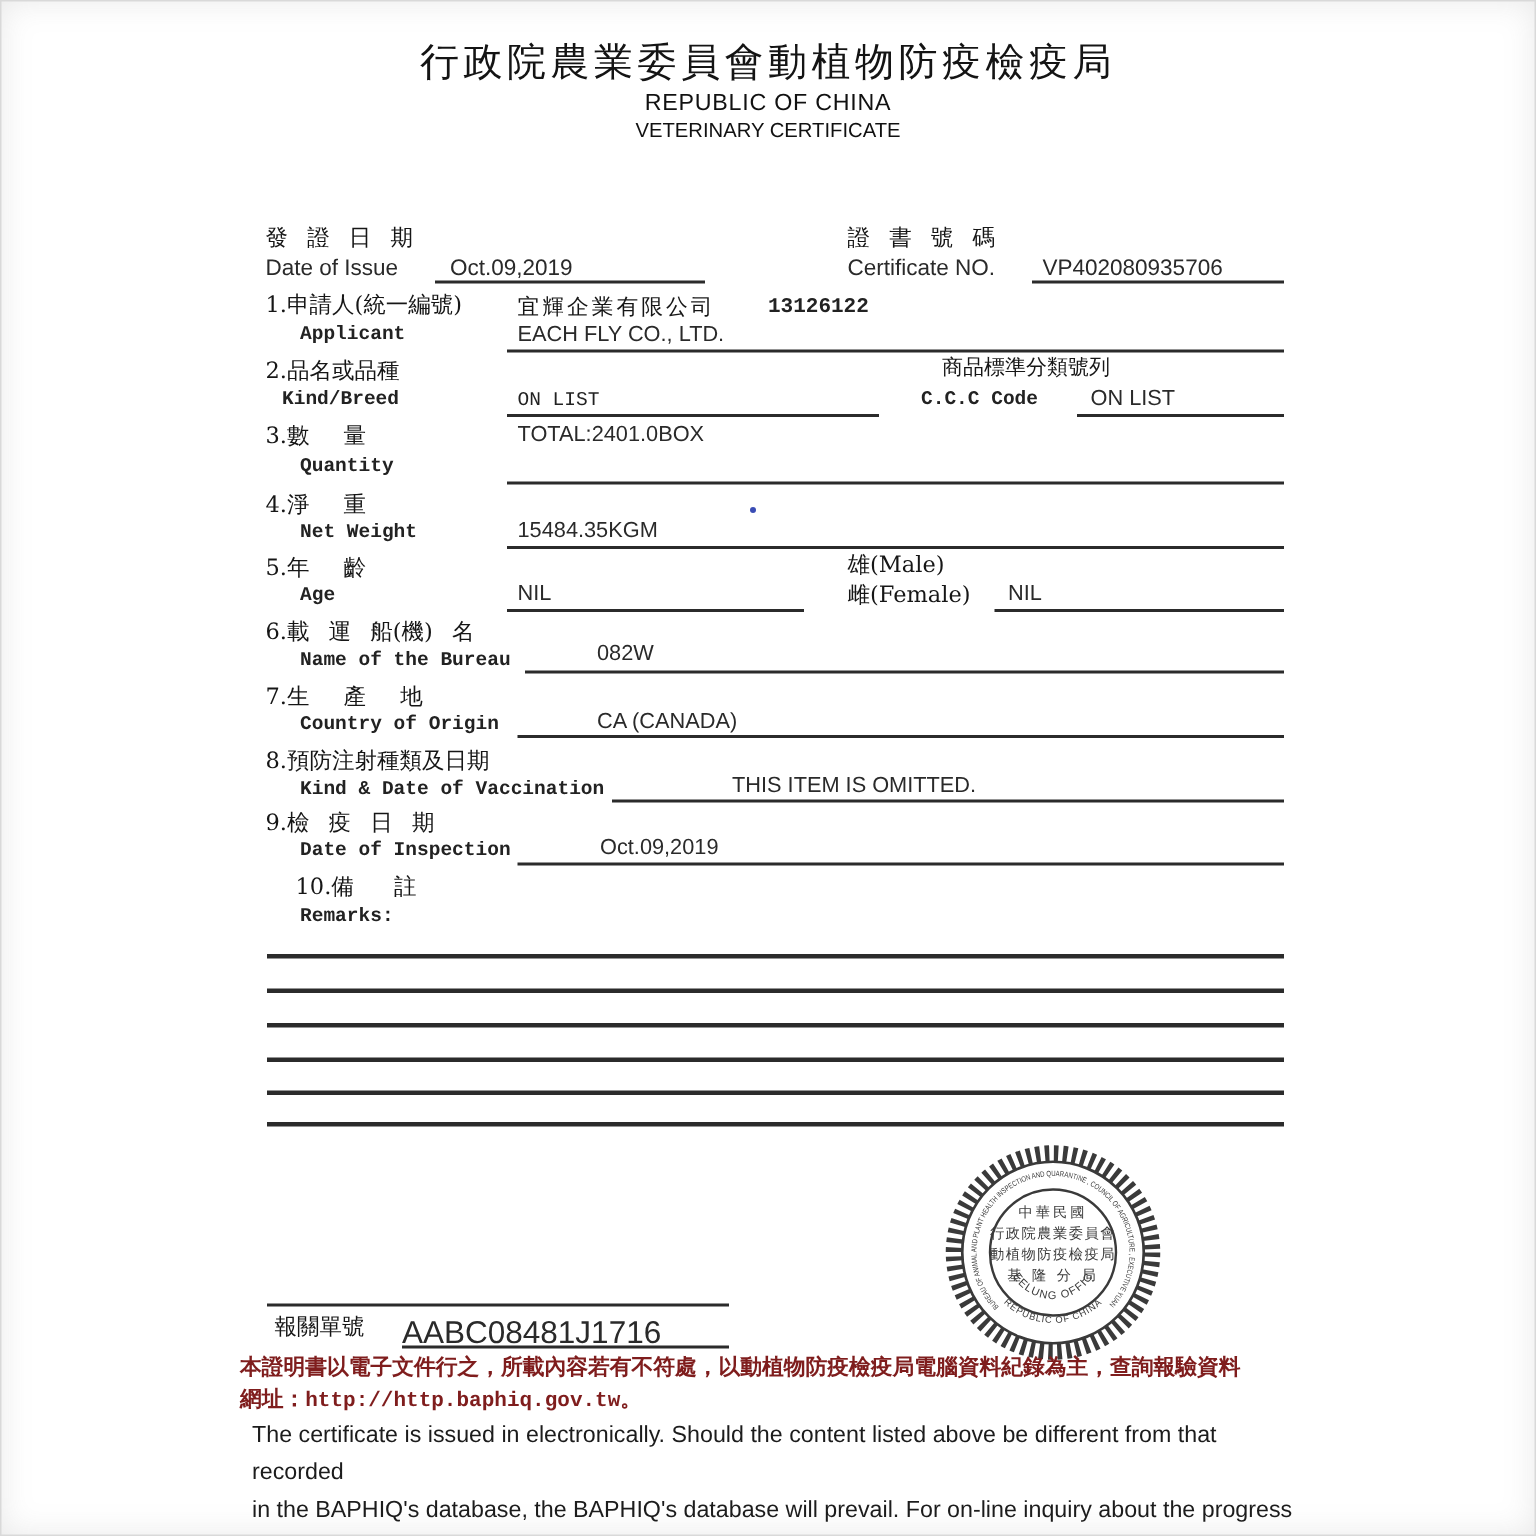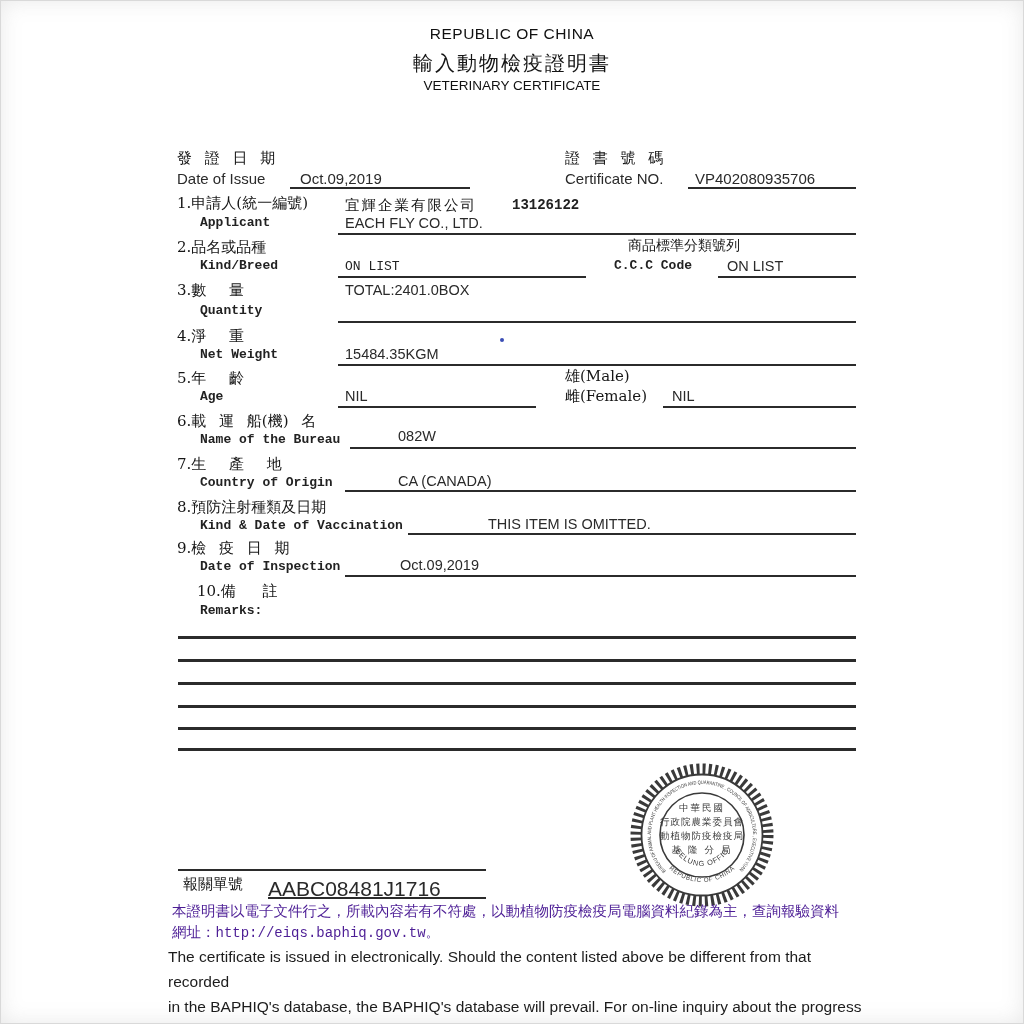--- a/index.html
+++ b/index.html
@@ -21,35 +21,35 @@
   .rule.thick{height:2.5px;}
   .hdr{position:absolute;left:0;top:24px;width:100%;text-align:center;}
   .hdr-zh{font-family:"DejaVu Serif","Liberation Serif",serif;font-size:26px;letter-spacing:3px;color:#141414;}
   .hdr-en1{font-size:17px;margin-top:7px;color:#111;}
   .hdr-en2{font-size:15.5px;margin-top:1px;color:#111;}
   .hdr-en3{font-size:15.5px;margin-top:1px;letter-spacing:.5px;color:#111;}
   .hdr-zh2{font-family:"DejaVu Serif","Liberation Serif",serif;font-size:20px;letter-spacing:2px;margin-top:7px;color:#141414;}
   .hdr-en4{font-size:13.5px;margin-top:1px;color:#111;}
   .seal{position:absolute;left:627px;top:760px;width:150px;height:150px;opacity:.93;}
   .speck{position:absolute;width:4px;height:4px;border-radius:50%;background:#3a4db5;}
-  .footer-zh{position:absolute;left:172px;width:690px;
-    font-family:"DejaVu Serif","Liberation Serif",serif;font-weight:400;
-    font-size:14.5px;color:#4c1d95;white-space:nowrap;}
+  .footer-zh{position:absolute;left:160px;width:690px;
+    font-family:"DejaVu Serif","Liberation Serif",serif;font-weight:700;
+    font-size:14.5px;color:#7f1d1d;white-space:nowrap;}
   .footer-en{position:absolute;left:168px;top:944px;width:700px;
     font-size:15.5px;line-height:25px;color:#1c1c1c;}
   .url-mono{font-family:"Liberation Mono","DejaVu Sans Mono",monospace;font-size:14px;}
 </style>
 </head>
 <body>
 
 <div class="page">
 
   <div class="hdr">
+    <div class="hdr-zh">行政院農業委員會動植物防疫檢疫局</div>
     <div class="hdr-en3">REPUBLIC OF CHINA</div>
-    <div class="hdr-zh2">輸入動物檢疫證明書</div>
     <div class="hdr-en4">VETERINARY CERTIFICATE</div>
   </div>
 
   <span class="t zh zh15 sp8" style="left:177px;top:150px">發 證 日 期</span>
   <span class="t val" style="left:177px;top:170px;font-size:15px">Date of Issue</span>
   <span class="t val" style="left:300px;top:170px;font-size:15px">Oct.09,2019</span>
   <div class="rule" style="left:290px;top:187px;width:180px"></div>
 
   <span class="t zh zh15 sp8" style="left:565px;top:150px">證 書 號 碼</span>
   <span class="t val" style="left:565px;top:170px;font-size:15px">Certificate NO.</span>
@@ -58,21 +58,21 @@
 
   <span class="t zh zh15" style="left:177px;top:195px">1.申請人(統一編號)</span>
   <span class="t zh" style="left:345px;top:197px;font-size:14.5px;font-weight:400;letter-spacing:2px">宜輝企業有限公司</span>
   <span class="t mono" style="left:512px;top:197px;font-size:14px">13126122</span>
   <span class="t mono" style="left:200px;top:216px">Applicant</span>
   <span class="t val" style="left:345px;top:215px">EACH FLY CO., LTD.</span>
   <div class="rule" style="left:338px;top:233px;width:518px"></div>
 
   <span class="t zh zh15" style="left:177px;top:239px">2.品名或品種</span>
   <span class="t zh" style="left:628px;top:237px;font-size:14px">商品標準分類號列</span>
-  <span class="t mono" style="left:200px;top:259px">Kind/Breed</span>
+  <span class="t mono" style="left:188px;top:259px">Kind/Breed</span>
   <span class="t mono" style="left:345px;top:260px;font-weight:400">ON LIST</span>
   <div class="rule" style="left:338px;top:276px;width:248px"></div>
   <span class="t mono" style="left:614px;top:259px">C.C.C Code</span>
   <span class="t val" style="left:727px;top:258px">ON LIST</span>
   <div class="rule" style="left:718px;top:276px;width:138px"></div>
 
   <span class="t zh zh15 sp18" style="left:177px;top:282px">3.數 量</span>
   <span class="t val" style="left:345px;top:282px">TOTAL:2401.0BOX</span>
   <span class="t mono" style="left:200px;top:304px">Quantity</span>
   <div class="rule" style="left:338px;top:321px;width:518px"></div>
@@ -146,21 +146,21 @@
     </text>
   </svg>
 
   <div class="rule" style="left:178px;top:869px;width:308px"></div>
   <span class="t zh zh15" style="left:183px;top:876px">報關單號</span>
   <span class="t val" style="left:268px;top:877px;font-size:21px">AABC08481J1716</span>
   <div class="rule" style="left:268px;top:897px;width:218px"></div>
 
   <div class="footer-zh" style="top:902px">本證明書以電子文件行之，所載內容若有不符處，以動植物防疫檢疫局電腦資料紀錄為主，查詢報驗資料</div>
   <div class="footer-zh" style="top:923px">
-    <span>網址：</span><span class="url-mono">http://eiqs.baphiq.gov.tw。</span>
+    <span>網址：</span><span class="url-mono">http://http.baphiq.gov.tw。</span>
   </div>
   <div class="footer-en">
     <div>The certificate is issued in electronically. Should the content listed above be different from that recorded</div>
     <div>in the BAPHIQ's database, the BAPHIQ's database will prevail. For on-line inquiry about the progress of</div>
 
   </div>
 
 </div>
 
 </body></html>

